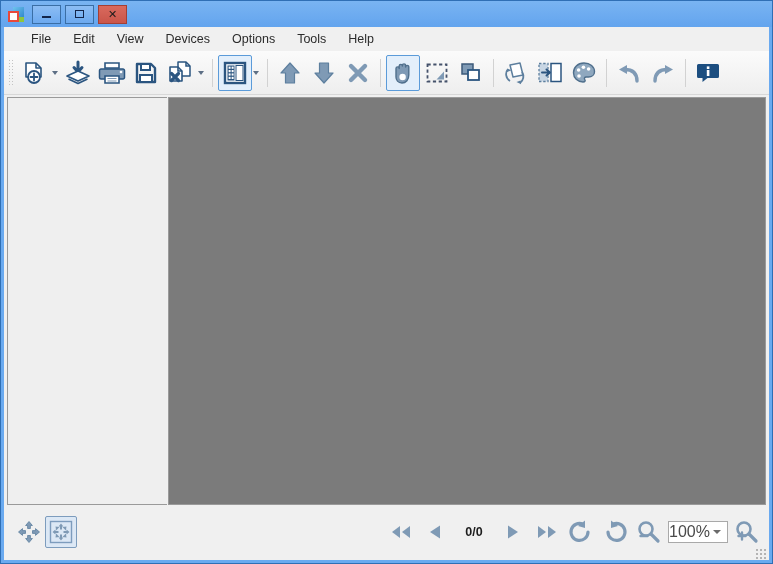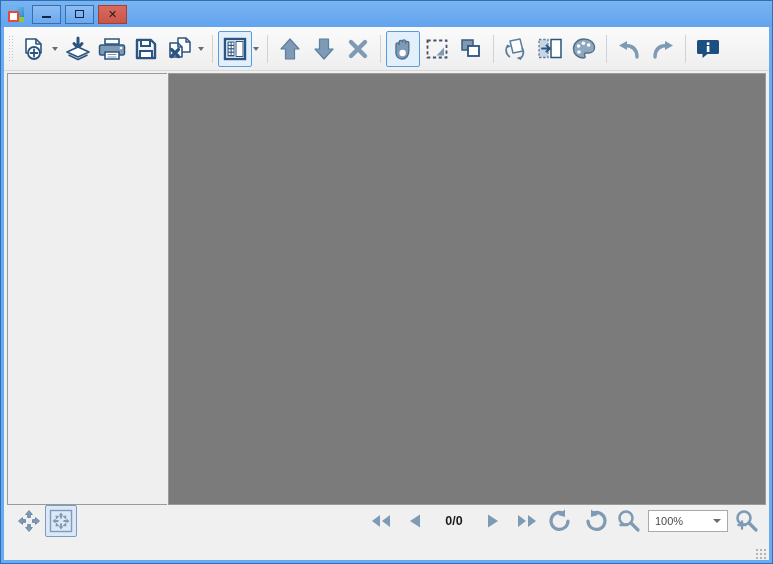--- a/index.html
+++ b/index.html
@@ -77,37 +77,37 @@
   
   .body-area{flex:1 1 auto;display:flex;min-height:0;background:#f0f0f0;padding:2px 3px 0 3px;box-sizing:border-box;}
   .thumb-panel{
     width:160px;flex:0 0 160px;background:#efefef;
     border:1px solid #9a9a9a;border-right:none;box-sizing:border-box;margin-right:1px;
   }
   .canvas-wrap{flex:1 1 auto;border:1px solid #9a9a9a;box-sizing:border-box;background:#7b7b7b;}
 
   
   .bottombar{
-    height:43px;flex:0 0 43px;background:#f0f0f0;display:flex;align-items:flex-start;
+    height:43px;flex:0 0 43px;background:#f0f0f0;display:flex;align-items:flex-end;
     padding:0 6px 0 9px;box-sizing:border-box;
   }
   .bb-btn{
     width:32px;height:32px;display:flex;align-items:center;justify-content:center;
     box-sizing:border-box;border:1px solid transparent;border-radius:2px;
   }
   .bb-btn.active{background:#dce8f5;border:1px solid #7d9cbd;}
   .nav-group{display:flex;align-items:center;gap:2px;margin-left:auto;}
   .page-count{
     font-size:12.5px;font-weight:bold;color:#1d1d1d;min-width:34px;text-align:center;
     padding:0 4px;
   }
   .zoom-combo{
-    width:80px;height:22px;border:1px solid #a9a9a9;background:#fff;box-sizing:border-box;
-    display:flex;align-items:center;padding-left:6px;margin:0 1px;position:relative;
-    font-size:11px;color:#4a4a4a;
+    width:60px;height:22px;border:1px solid #a9a9a9;background:#fff;box-sizing:border-box;
+    display:flex;align-items:center;padding-left:0;margin:0 1px;position:relative;
+    font-size:16px;color:#4a4a4a;
   }
   .zoom-combo .cb-caret{position:absolute;right:6px;width:0;height:0;
     border-left:4px solid transparent;border-right:4px solid transparent;border-top:4px solid #6b6b6b;}
 
   
   .statusline{height:12px;flex:0 0 12px;background:#f0f0f0;position:relative;}
   .resize-grip{position:absolute;right:2px;bottom:0px;width:12px;height:12px;
     background-image:radial-gradient(#b4b4b4 40%,transparent 41%);
     background-size:4px 4px;}
 </style>
@@ -129,20 +129,29 @@
       </div>
       <div class="win-btn">
         <i class="glyph-max"></i>
       </div>
       <div class="win-btn close">✕</div>
     </div>
   </div>
 
   <div class="client">
 
+    <div class="menubar">
+      <div class="menu-item">File</div>
+      <div class="menu-item">Edit</div>
+      <div class="menu-item">View</div>
+      <div class="menu-item">Devices</div>
+      <div class="menu-item">Options</div>
+      <div class="menu-item">Tools</div>
+      <div class="menu-item">Help</div>
+    </div>
 
     <div class="toolbar">
       <div class="grip"></div>
 
       <div class="tb-btn">
         <span>
         <svg width="26" height="26" viewBox="0 0 26 26">
           <path d="M5 3 h10 l5 5 v9 h-15 z" fill="#ffffff" stroke="#2b5580" stroke-width="1.6" stroke-linejoin="round"></path>
           <path d="M15 3 v5 h5" fill="none" stroke="#2b5580" stroke-width="1.6" stroke-linejoin="round"></path>
           <circle cx="13" cy="17" r="6" fill="#ffffff" stroke="#2b5580" stroke-width="1.8"></circle>

